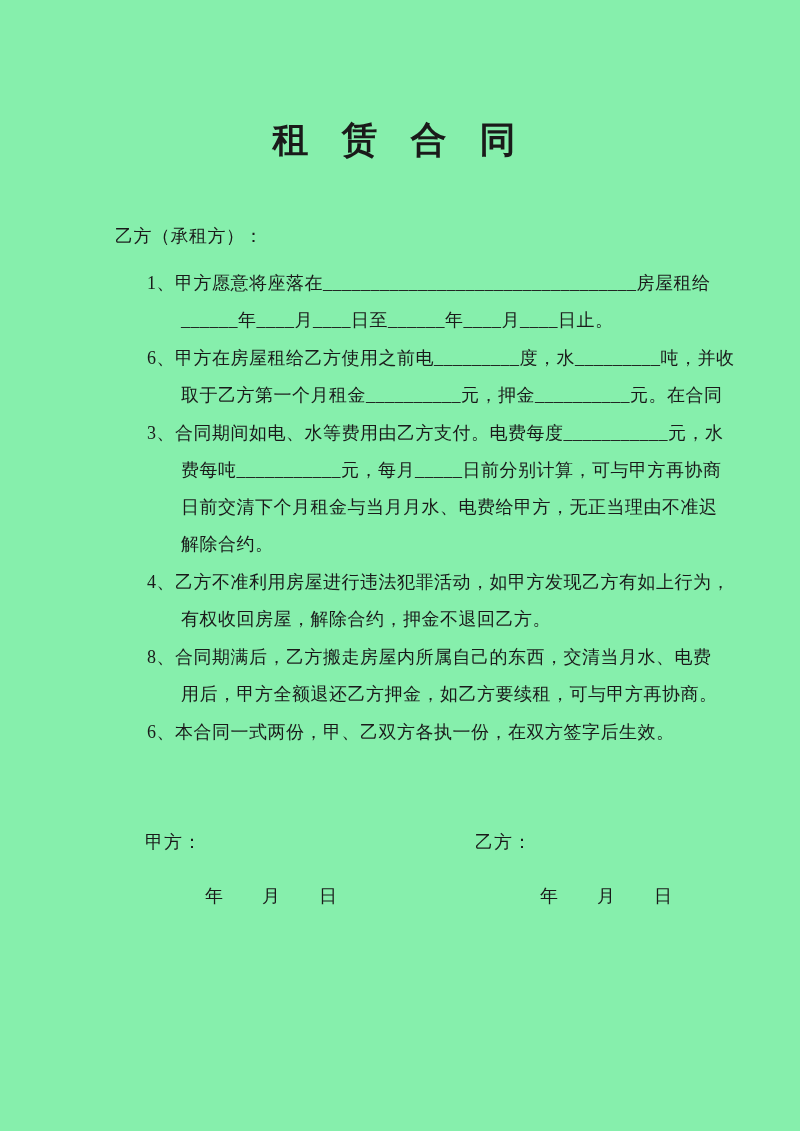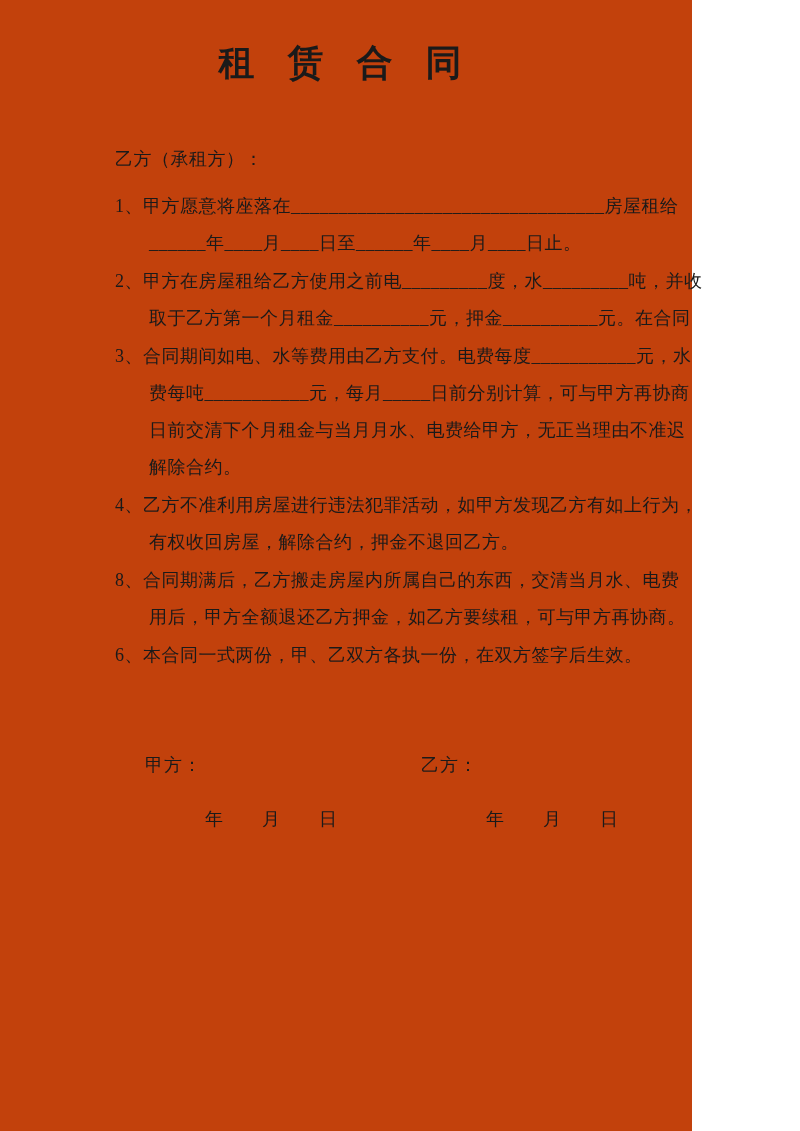--- a/index.html
+++ b/index.html
@@ -5,24 +5,24 @@
   * { margin: 0; padding: 0; box-sizing: border-box; }
   html, body { background: #ffffff; }
   body {
     width: 800px;
     height: 1131px;
     font-family: "Liberation Serif", "DejaVu Serif", serif;
     color: #1a1a1a;
     overflow: hidden;
   }
   .page {
-    width: 692px;
+    width: 800px;
     height: 1131px;
-    padding: 39px 115px 0 115px;
-    background: #c2410c;
+    padding: 116px 115px 0 115px;
+    background: #86efac;
   }
   .title {
     text-align: center;
     font-size: 36px;
     font-weight: bold;
     letter-spacing: 12px;
     margin-bottom: 52px;
     white-space: nowrap;
   }
   .party {
@@ -33,20 +33,21 @@
   }
   .clauses { margin-top: 10px; }
   .clause {
     font-size: 18px;
     letter-spacing: 0.5px;
     margin-bottom: 1px;
   }
   .clause .line {
     line-height: 37px;
     white-space: nowrap;
+    margin-left: 32px;
   }
   .clause .line:not(.first) {
     padding-left: 34px;
   }
   .sig-row {
     display: flex;
     margin-top: 72px;
     font-size: 18px;
     line-height: 38px;
     letter-spacing: 1px;
@@ -73,21 +74,21 @@
 
 
   <p class="party">乙方（承租方）：</p>
 
   <div class="clauses">
     <div class="clause">
         <div class="line first">1、甲方愿意将座落在_________________________________房屋租给</div>
         <div class="line">______年____月____日至______年____月____日止。</div>
       </div>
     <div class="clause">
-        <div class="line first">2、甲方在房屋租给乙方使用之前电_________度，水_________吨，并收</div>
+        <div class="line first">6、甲方在房屋租给乙方使用之前电_________度，水_________吨，并收</div>
         <div class="line">取于乙方第一个月租金__________元，押金__________元。在合同</div>
       </div>
     <div class="clause">
         <div class="line first">3、合同期间如电、水等费用由乙方支付。电费每度___________元，水</div>
         <div class="line">费每吨___________元，每月_____日前分别计算，可与甲方再协商</div>
         <div class="line">日前交清下个月租金与当月月水、电费给甲方，无正当理由不准迟</div>
         <div class="line">解除合约。</div>
       </div>
     <div class="clause">
         <div class="line first">4、乙方不准利用房屋进行违法犯罪活动，如甲方发现乙方有如上行为，</div>

